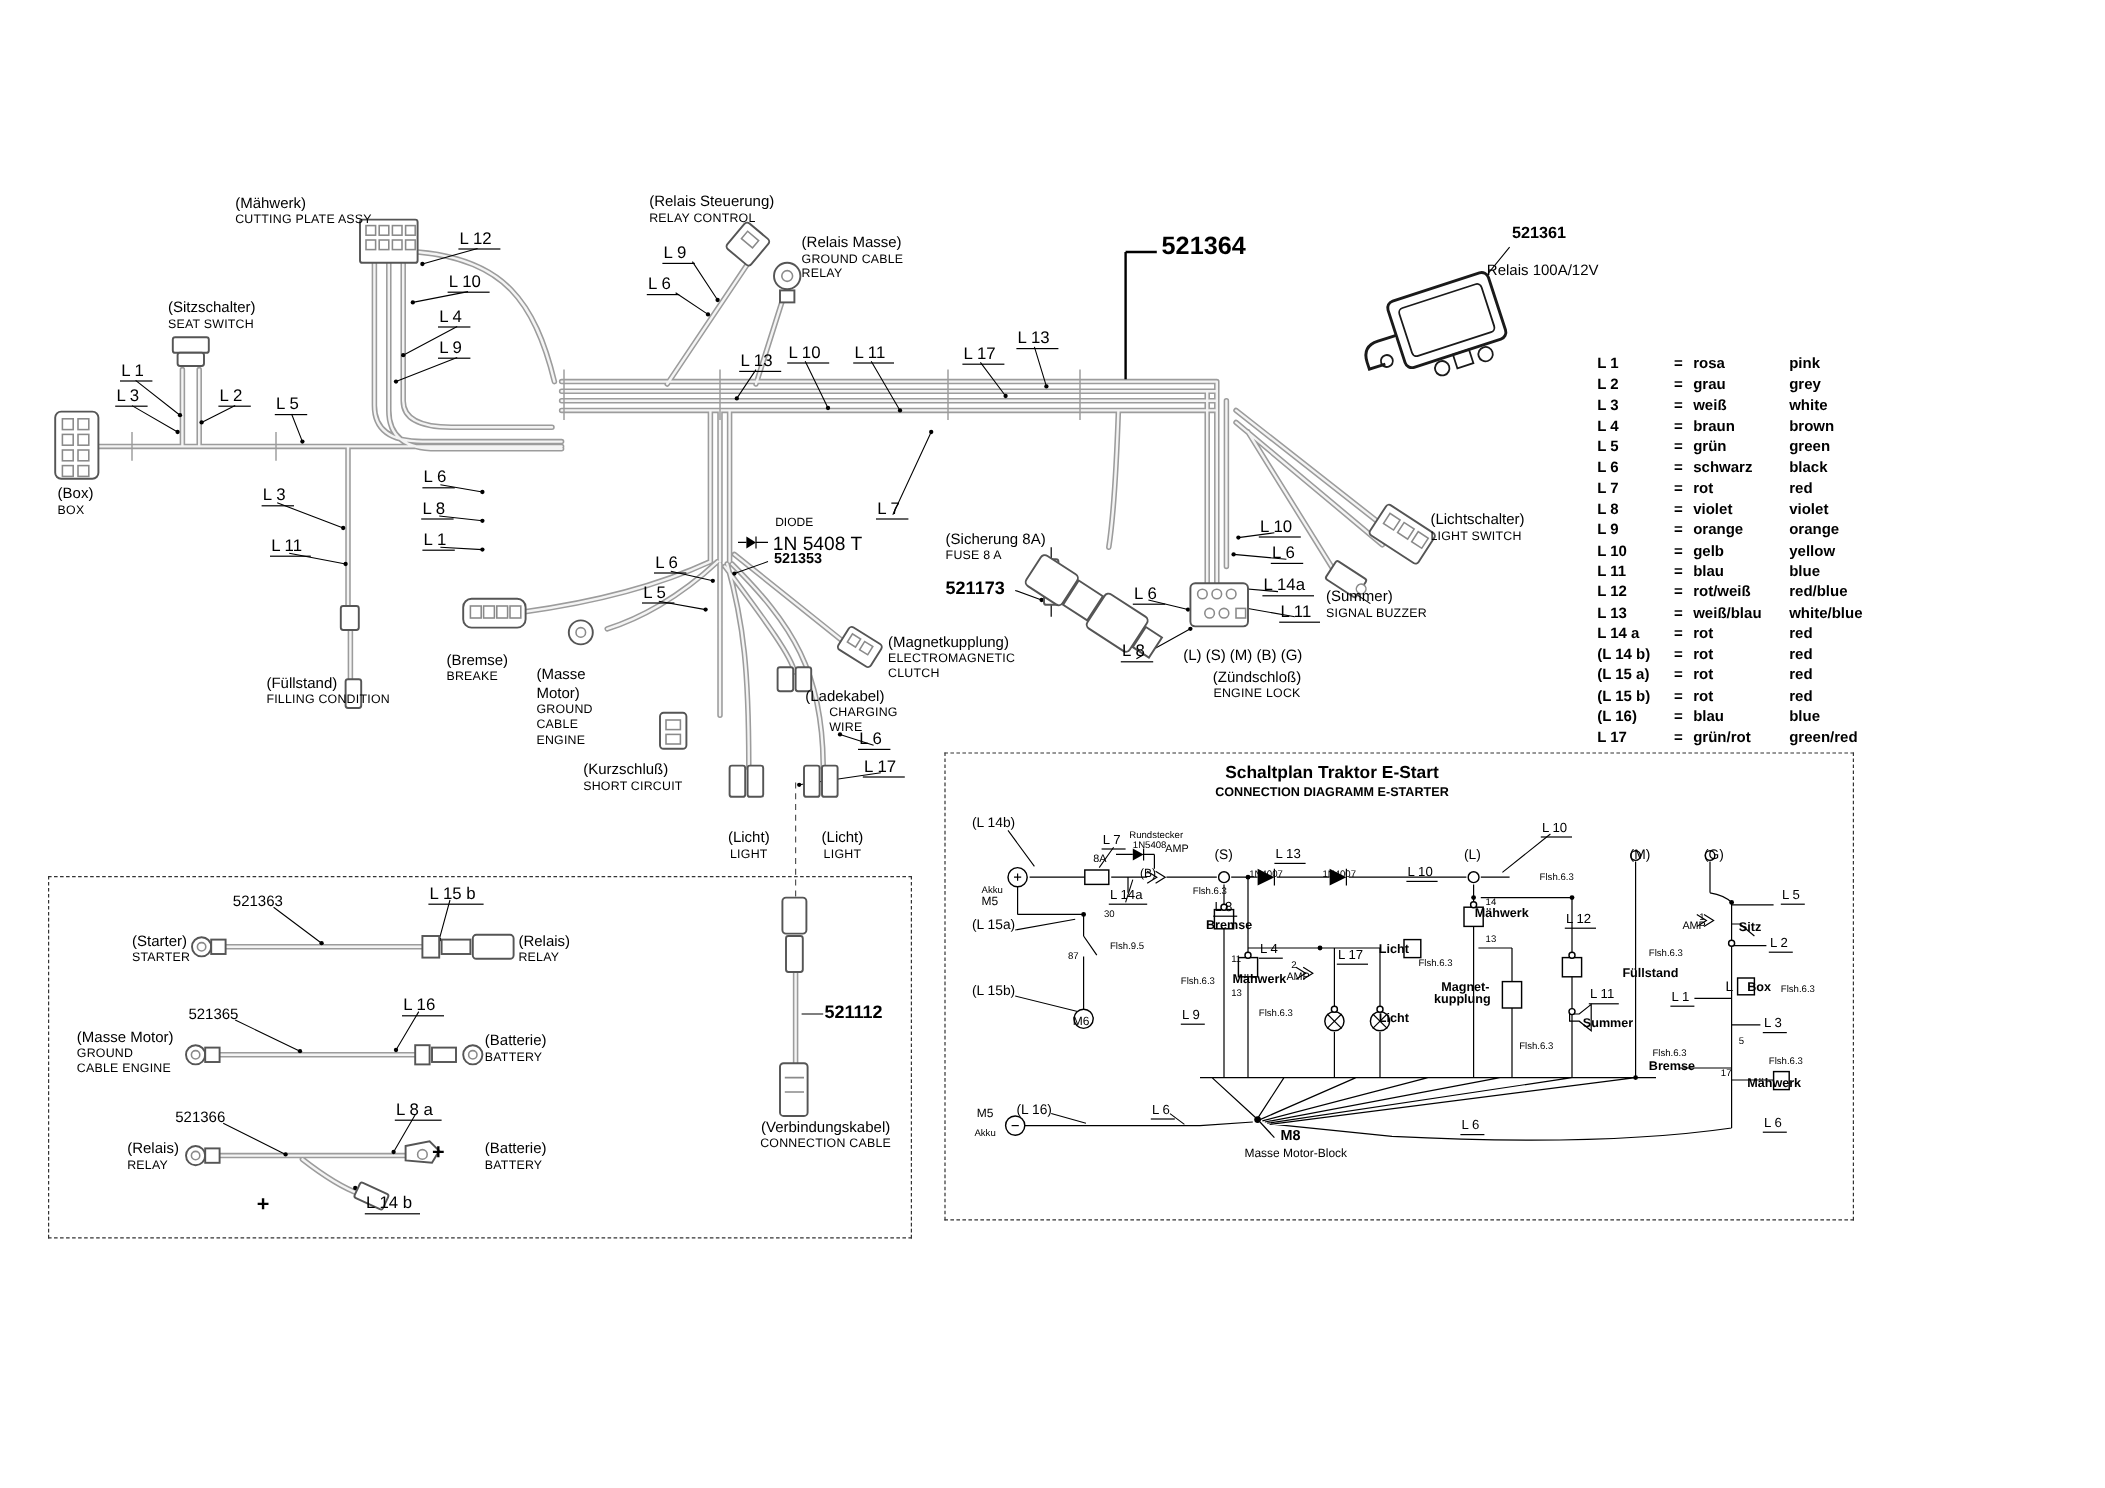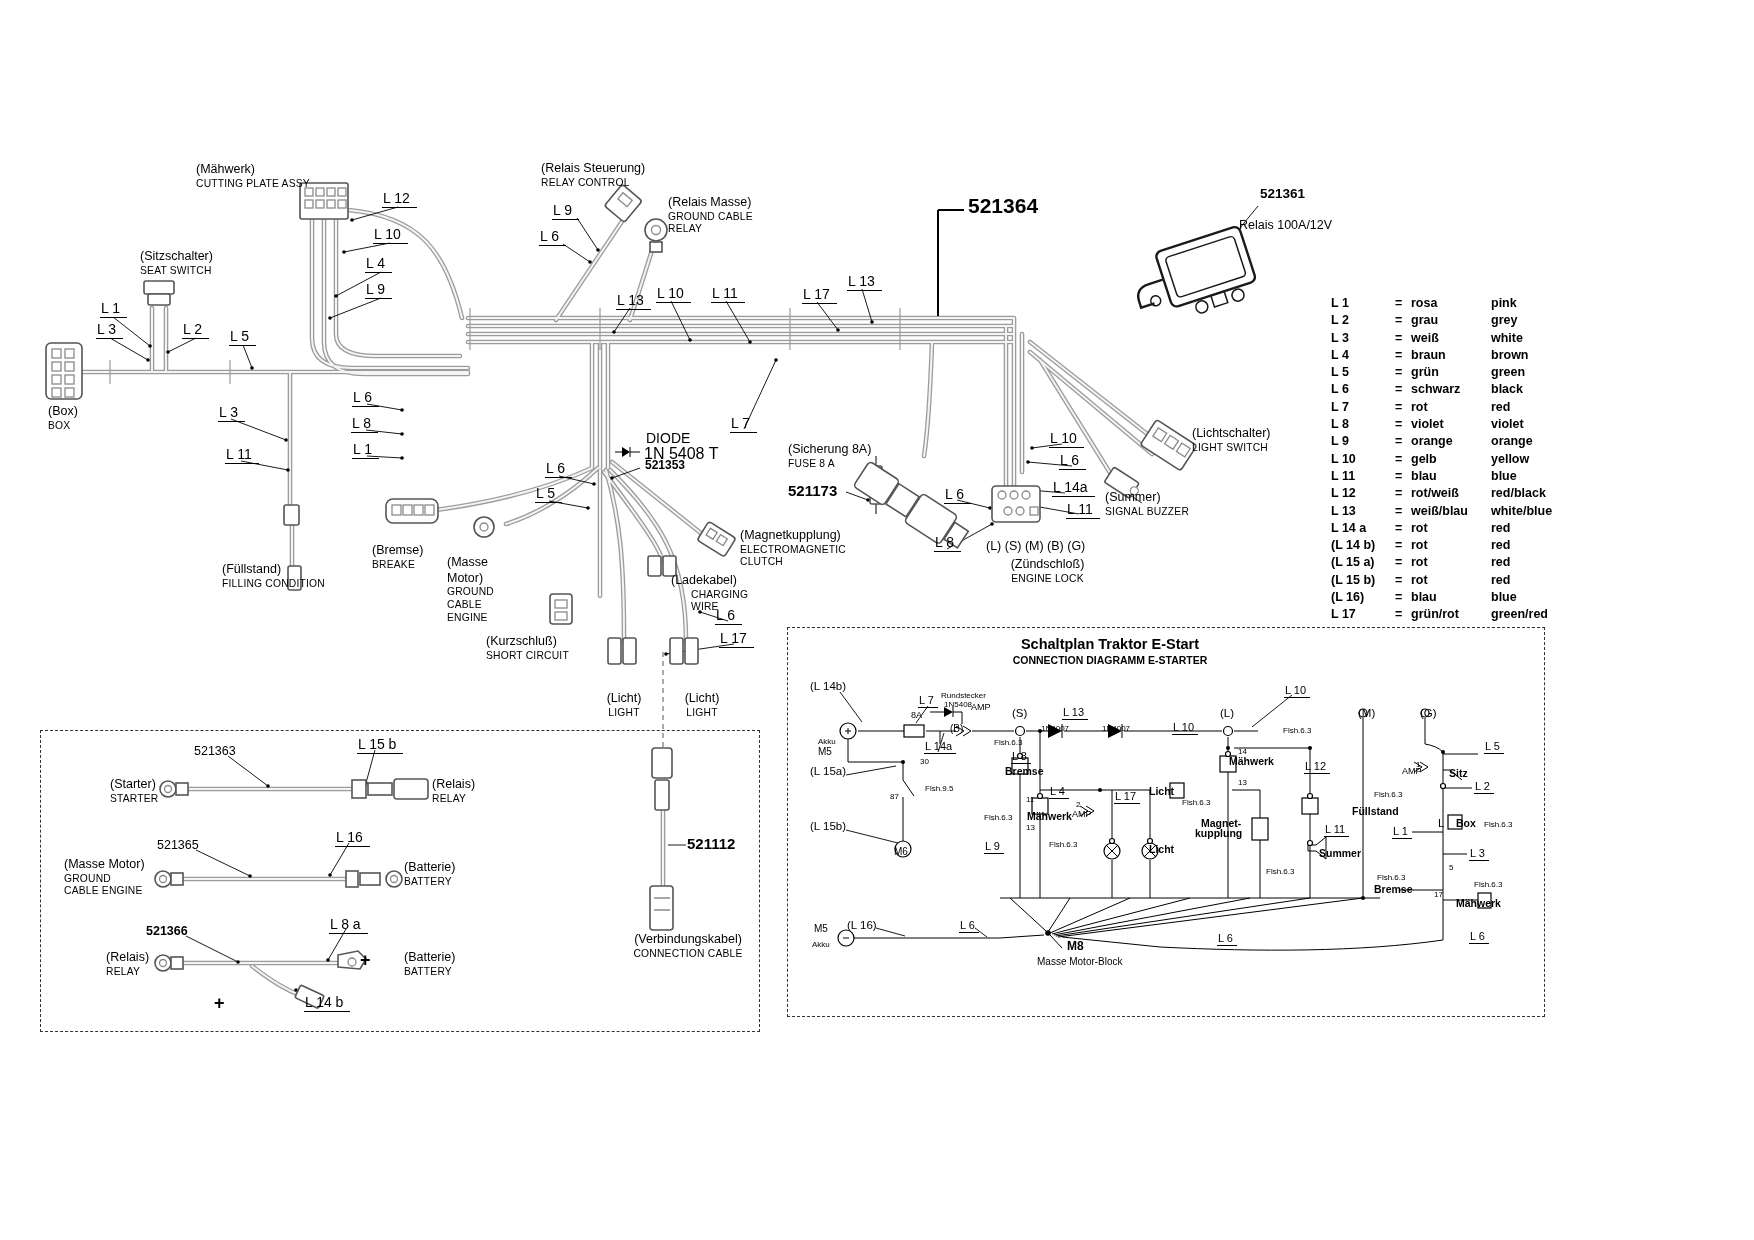--- a/index.html
+++ b/index.html
@@ -11,21 +11,21 @@
   .wl{font-size:14px;border-bottom:1.3px solid #000;padding:0 7px 1px 1px;}
   .wl-sm{font-size:11px;border-bottom:1px solid #000;padding:0 4px 0 1px;}
   .comp{position:absolute;line-height:1.25;}
   .comp .de{font-size:12.5px;}
   .comp .en{font-size:10.3px;letter-spacing:.2px;}
   .c{text-align:center;}
   .part{font-weight:bold;font-size:15px;}
   .part-lg{font-weight:bold;font-size:21px;}
   .part-md{font-weight:bold;font-size:13.5px;}
   .part-rg{font-size:12.5px;}
-  .f10{font-size:14px;} .f105{font-size:16px;} .f12{font-size:12px;font-weight:bold;}
+  .f10{font-size:10px;} .f105{font-size:16px;} .f12{font-size:12px;font-weight:bold;}
   .f125{font-size:12.5px;}
   .plus{font-size:18px;font-weight:bold;}
 
   .legend{position:absolute;left:1331px;top:296px;}
   .lr{display:flex;height:17.3px;font-size:12.5px;font-weight:bold;align-items:flex-start;}
   .lr .lc{width:64px;}
   .lr .le{width:16px;}
   .lr .lde{width:80px;}
 
   .dashed-box{position:absolute;border:1.6px dashed #333;}
@@ -454,21 +454,21 @@
     <div class="en">CONNECTION CABLE</div>
   </div>
 
   <div class="lbl part-lg" style="left:968px;top:194px;">521364</div>
   <div class="lbl part-md" style="left:1260px;top:186px;">521361</div>
   <div class="lbl f125" style="left:1239px;top:218px;">Relais 100A/12V</div>
   <div class="lbl part" style="left:788px;top:482px;">521173</div>
   <div class="lbl part" style="left:687px;top:835px;">521112</div>
   <div class="lbl part-rg" style="left:194px;top:744px;">521363</div>
   <div class="lbl part-rg" style="left:157px;top:838px;">521365</div>
-  <div class="lbl part-rg" style="left:146px;top:924px;font-weight:bold;">521366</div>
+  <div class="lbl part-rg" style="left:146px;top:924px;">521366</div>
   <div class="lbl f10" style="left:646px;top:430px;">DIODE</div>
   <div class="lbl f105" style="left:644px;top:445px;">1N 5408 T</div>
   <div class="lbl f12" style="left:645px;top:459px;">521353</div>
   <div class="lbl f125" style="left:986px;top:539px;">(L) (S) (M) (B) (G)</div>
   <div class="lbl plus" style="left:360px;top:950px;">+</div>
   <div class="lbl plus" style="left:214px;top:993px;">+</div>
 
   <div class="lbl wl" style="left:382px;top:190px;">L 12</div>
   <div class="lbl wl" style="left:373px;top:226px;">L 10</div>
   <div class="lbl wl" style="left:365px;top:255px;">L 4</div>
@@ -569,21 +569,21 @@
     <div class="lr">
         <span class="lc">L 11</span>
         <span class="le">=</span>
         <span class="lde">blau</span>
         <span class="len">blue</span>
       </div>
     <div class="lr">
         <span class="lc">L 12</span>
         <span class="le">=</span>
         <span class="lde">rot/weiß</span>
-        <span class="len">red/black</span>
+        <span class="len">red/blue</span>
       </div>
     <div class="lr">
         <span class="lc">L 13</span>
         <span class="le">=</span>
         <span class="lde">weiß/blau</span>
         <span class="len">white/blue</span>
       </div>
     <div class="lr">
         <span class="lc">L 14 a</span>
         <span class="le">=</span>

